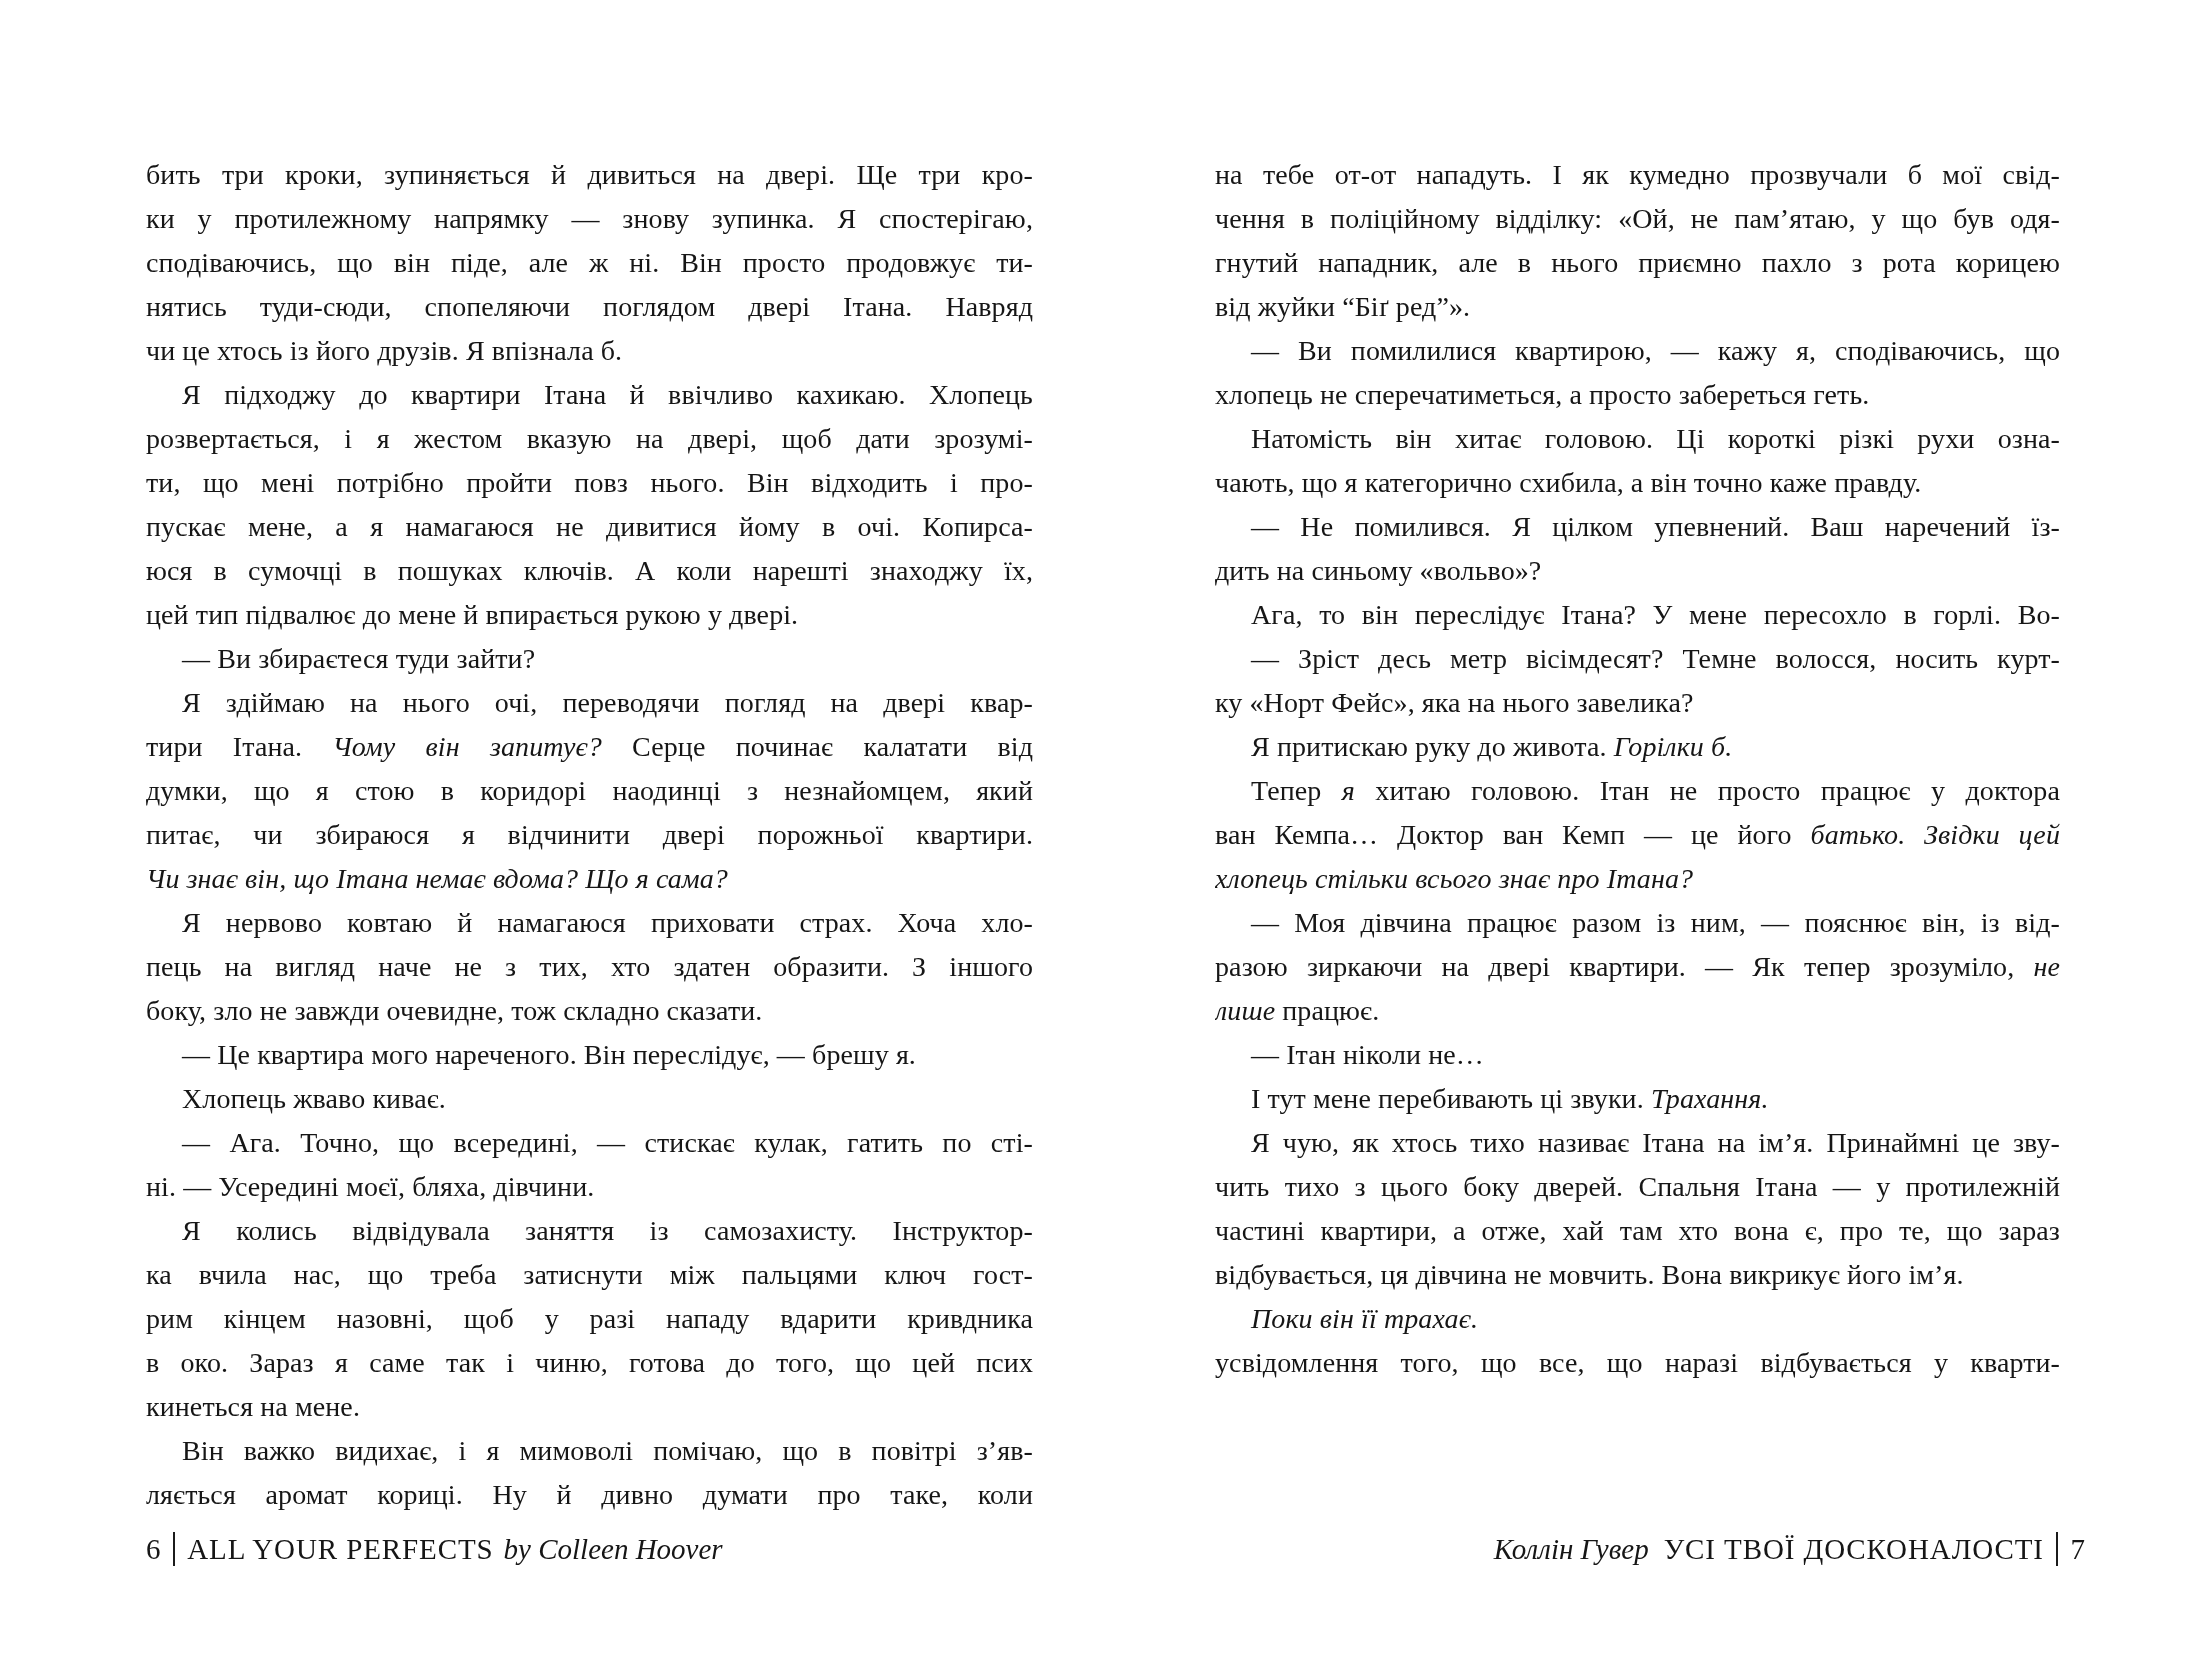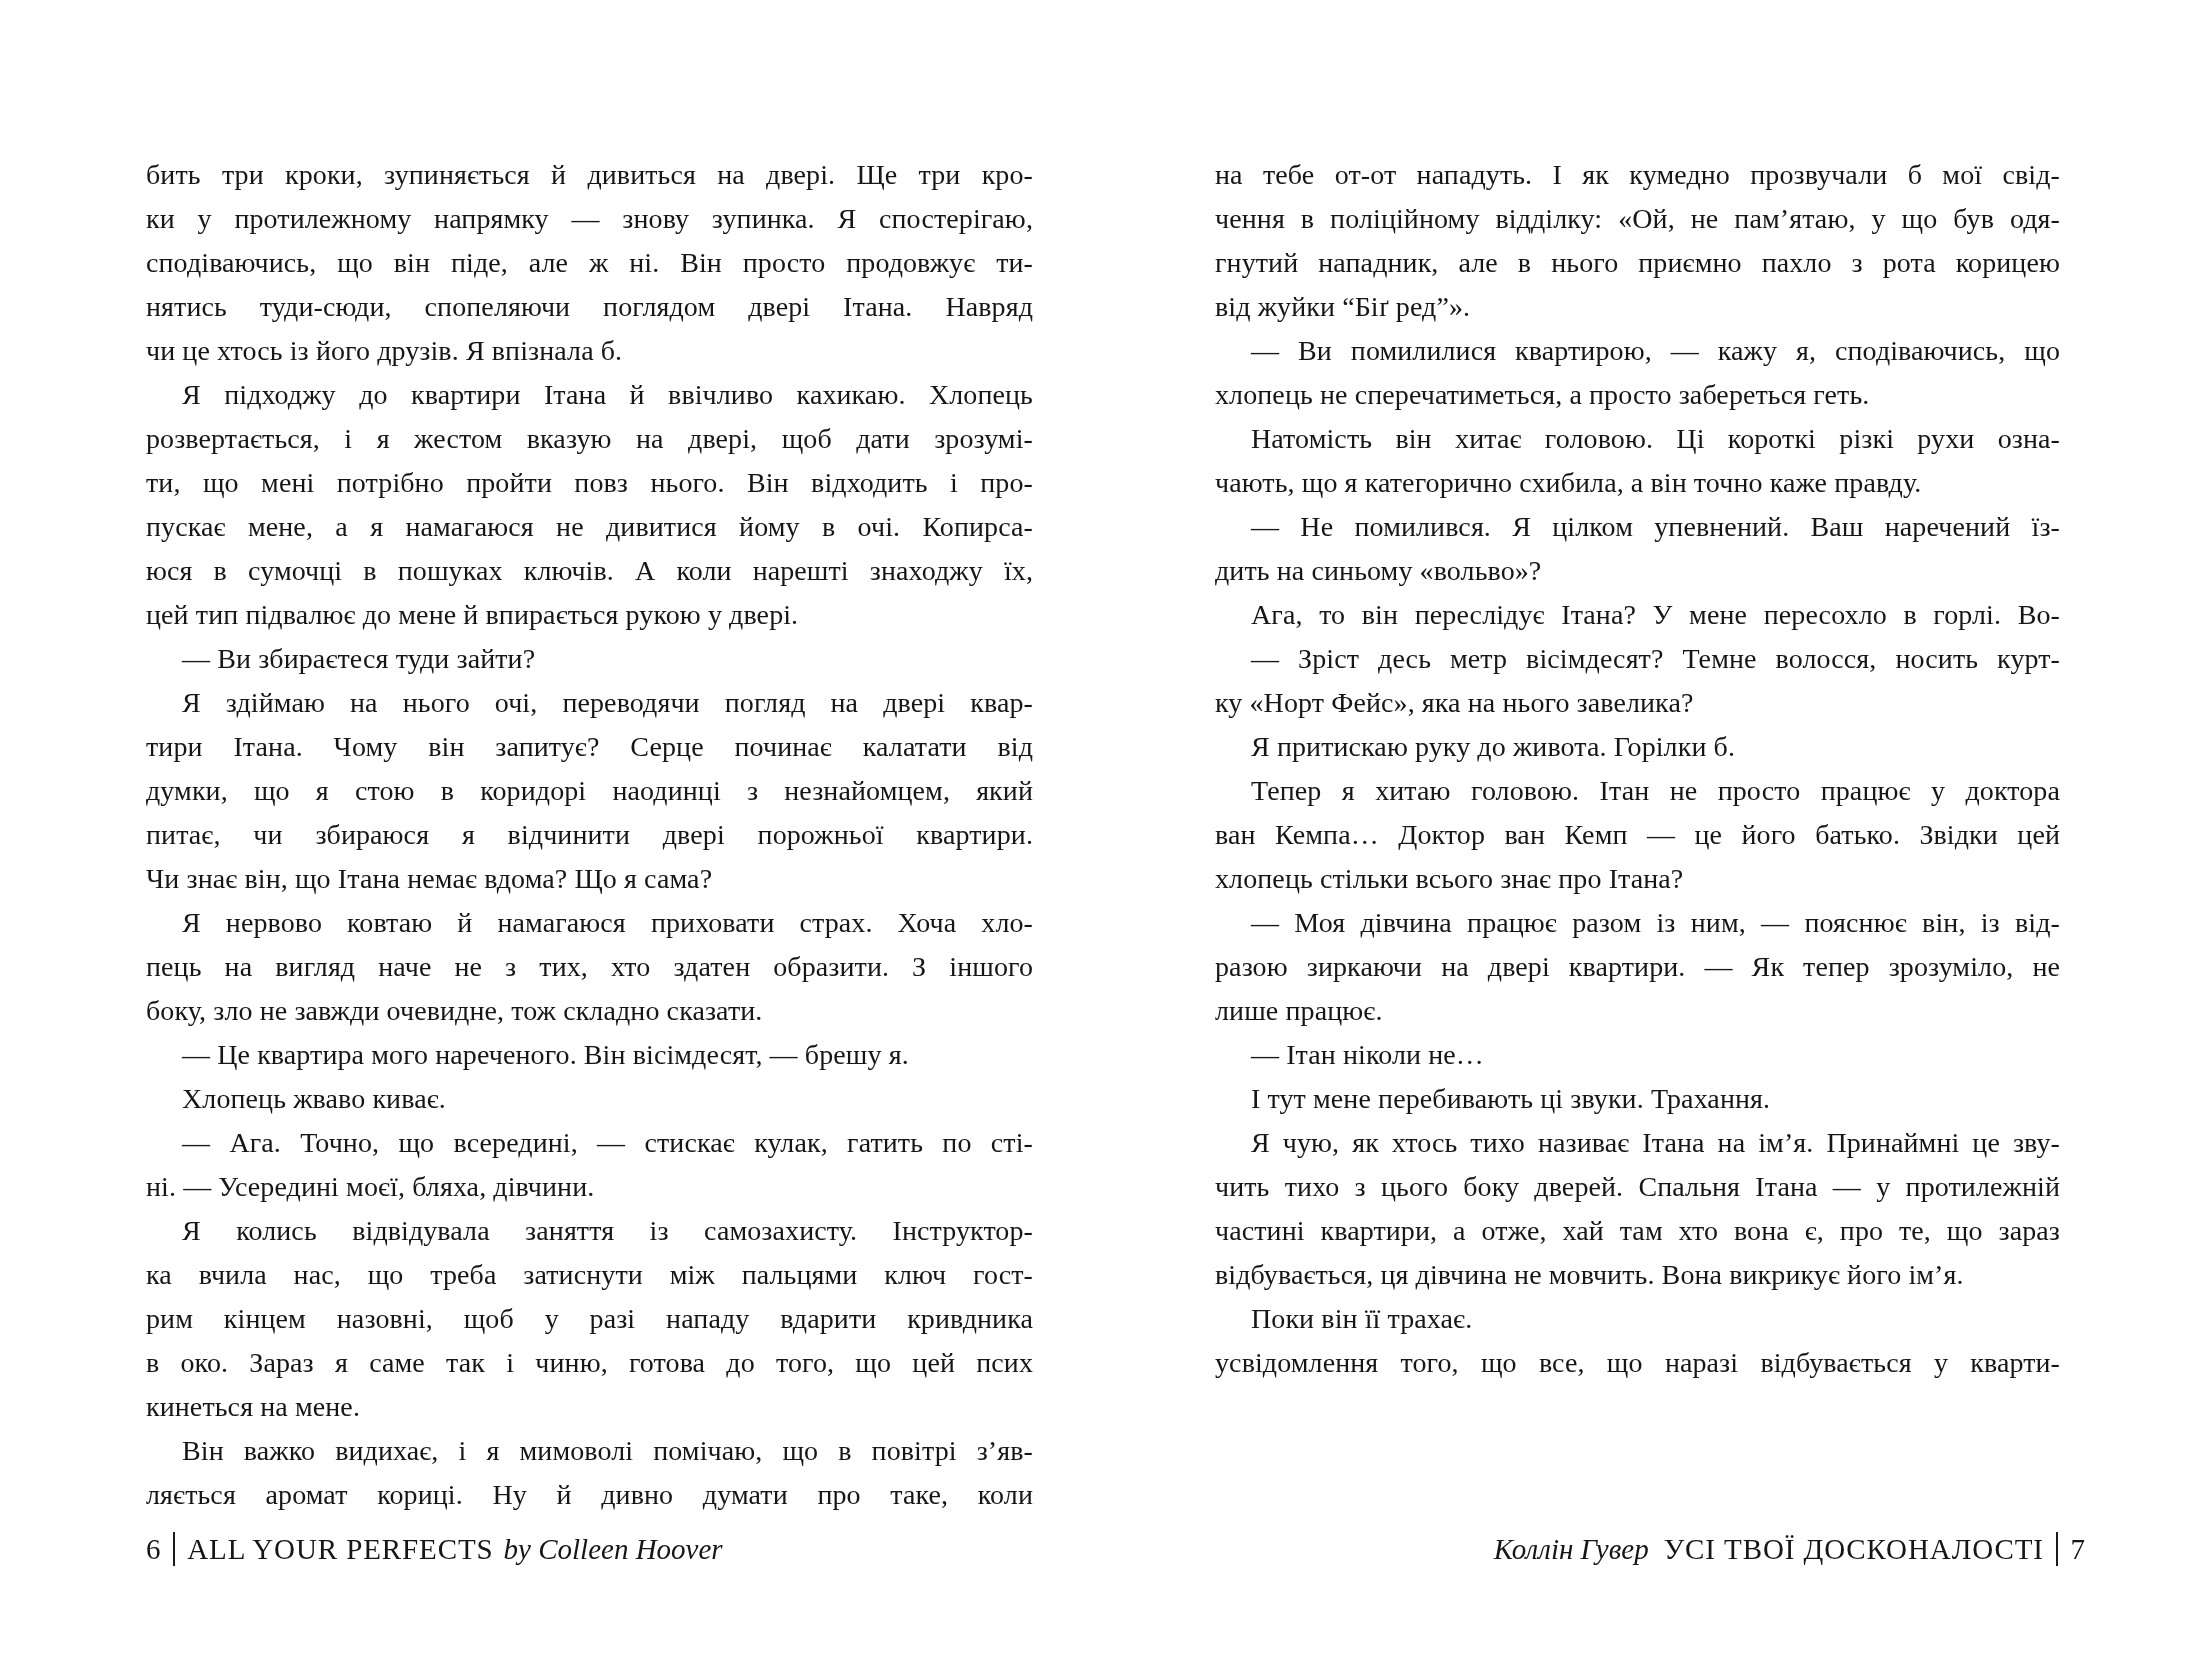--- a/index.html
+++ b/index.html
@@ -17,21 +17,21 @@
   .line {
     font-size: 28px;
     line-height: 44px;
     height: 44px;
     overflow: hidden;
     text-align: left;
     letter-spacing: 0.1px;
   }
   .line.just { text-align: justify; text-align-last: justify; text-justify: inter-word; }
   .line.ind  { text-indent: 36px; }
-  .it { }
+  .it { font-style: italic; }
   .footer {
     position: absolute; top: 1532px;
     font-size: 29px;
     white-space: nowrap;
     color: #161616;
   }
   #footer-left  { left: 146px; }
   #footer-right { right: 120px; }
   .caps { letter-spacing: 0.9px; }
   .vbar {
@@ -61,21 +61,21 @@
     <div class="line"><span>цей тип підвалює до мене й впирається рукою у двері.</span></div>
     <div class="line ind"><span>— Ви збираєтеся туди зайти?</span></div>
     <div class="line just ind"><span>Я здіймаю на нього очі, переводячи погляд на двері квар-</span></div>
     <div class="line just"><span>тири Ітана. </span><span class="it">Чому він запитує?</span><span> Серце починає калатати від</span></div>
     <div class="line just"><span>думки, що я стою в коридорі наодинці з незнайомцем, який</span></div>
     <div class="line just"><span>питає, чи збираюся я відчинити двері порожньої квартири.</span></div>
     <div class="line"><span class="it">Чи знає він, що Ітана немає вдома? Що я сама?</span></div>
     <div class="line just ind"><span>Я нервово ковтаю й намагаюся приховати страх. Хоча хло-</span></div>
     <div class="line just"><span>пець на вигляд наче не з тих, хто здатен образити. З іншого</span></div>
     <div class="line"><span>боку, зло не завжди очевидне, тож складно сказати.</span></div>
-    <div class="line ind"><span>— Це квартира мого нареченого. Він вісімдесят, — брешу я.</span></div>
+    <div class="line ind"><span>— Це квартира мого нареченого. Він переслідує, — брешу я.</span></div>
     <div class="line ind"><span>Хлопець жваво киває.</span></div>
     <div class="line just ind"><span>— Ага. Точно, що всередині, — стискає кулак, гатить по сті-</span></div>
     <div class="line"><span>ні. — Усередині моєї, бляха, дівчини.</span></div>
     <div class="line just ind"><span>Я колись відвідувала заняття із самозахисту. Інструктор-</span></div>
     <div class="line just"><span>ка вчила нас, що треба затиснути між пальцями ключ гост-</span></div>
     <div class="line just"><span>рим кінцем назовні, щоб у разі нападу вдарити кривдника</span></div>
     <div class="line just"><span>в око. Зараз я саме так і чиню, готова до того, що цей псих</span></div>
     <div class="line"><span>кинеться на мене.</span></div>
     <div class="line just ind"><span>Він важко видихає, і я мимоволі помічаю, що в повітрі з’яв-</span></div>
     <div class="line just"><span>ляється аромат кориці. Ну й дивно думати про таке, коли</span></div>

